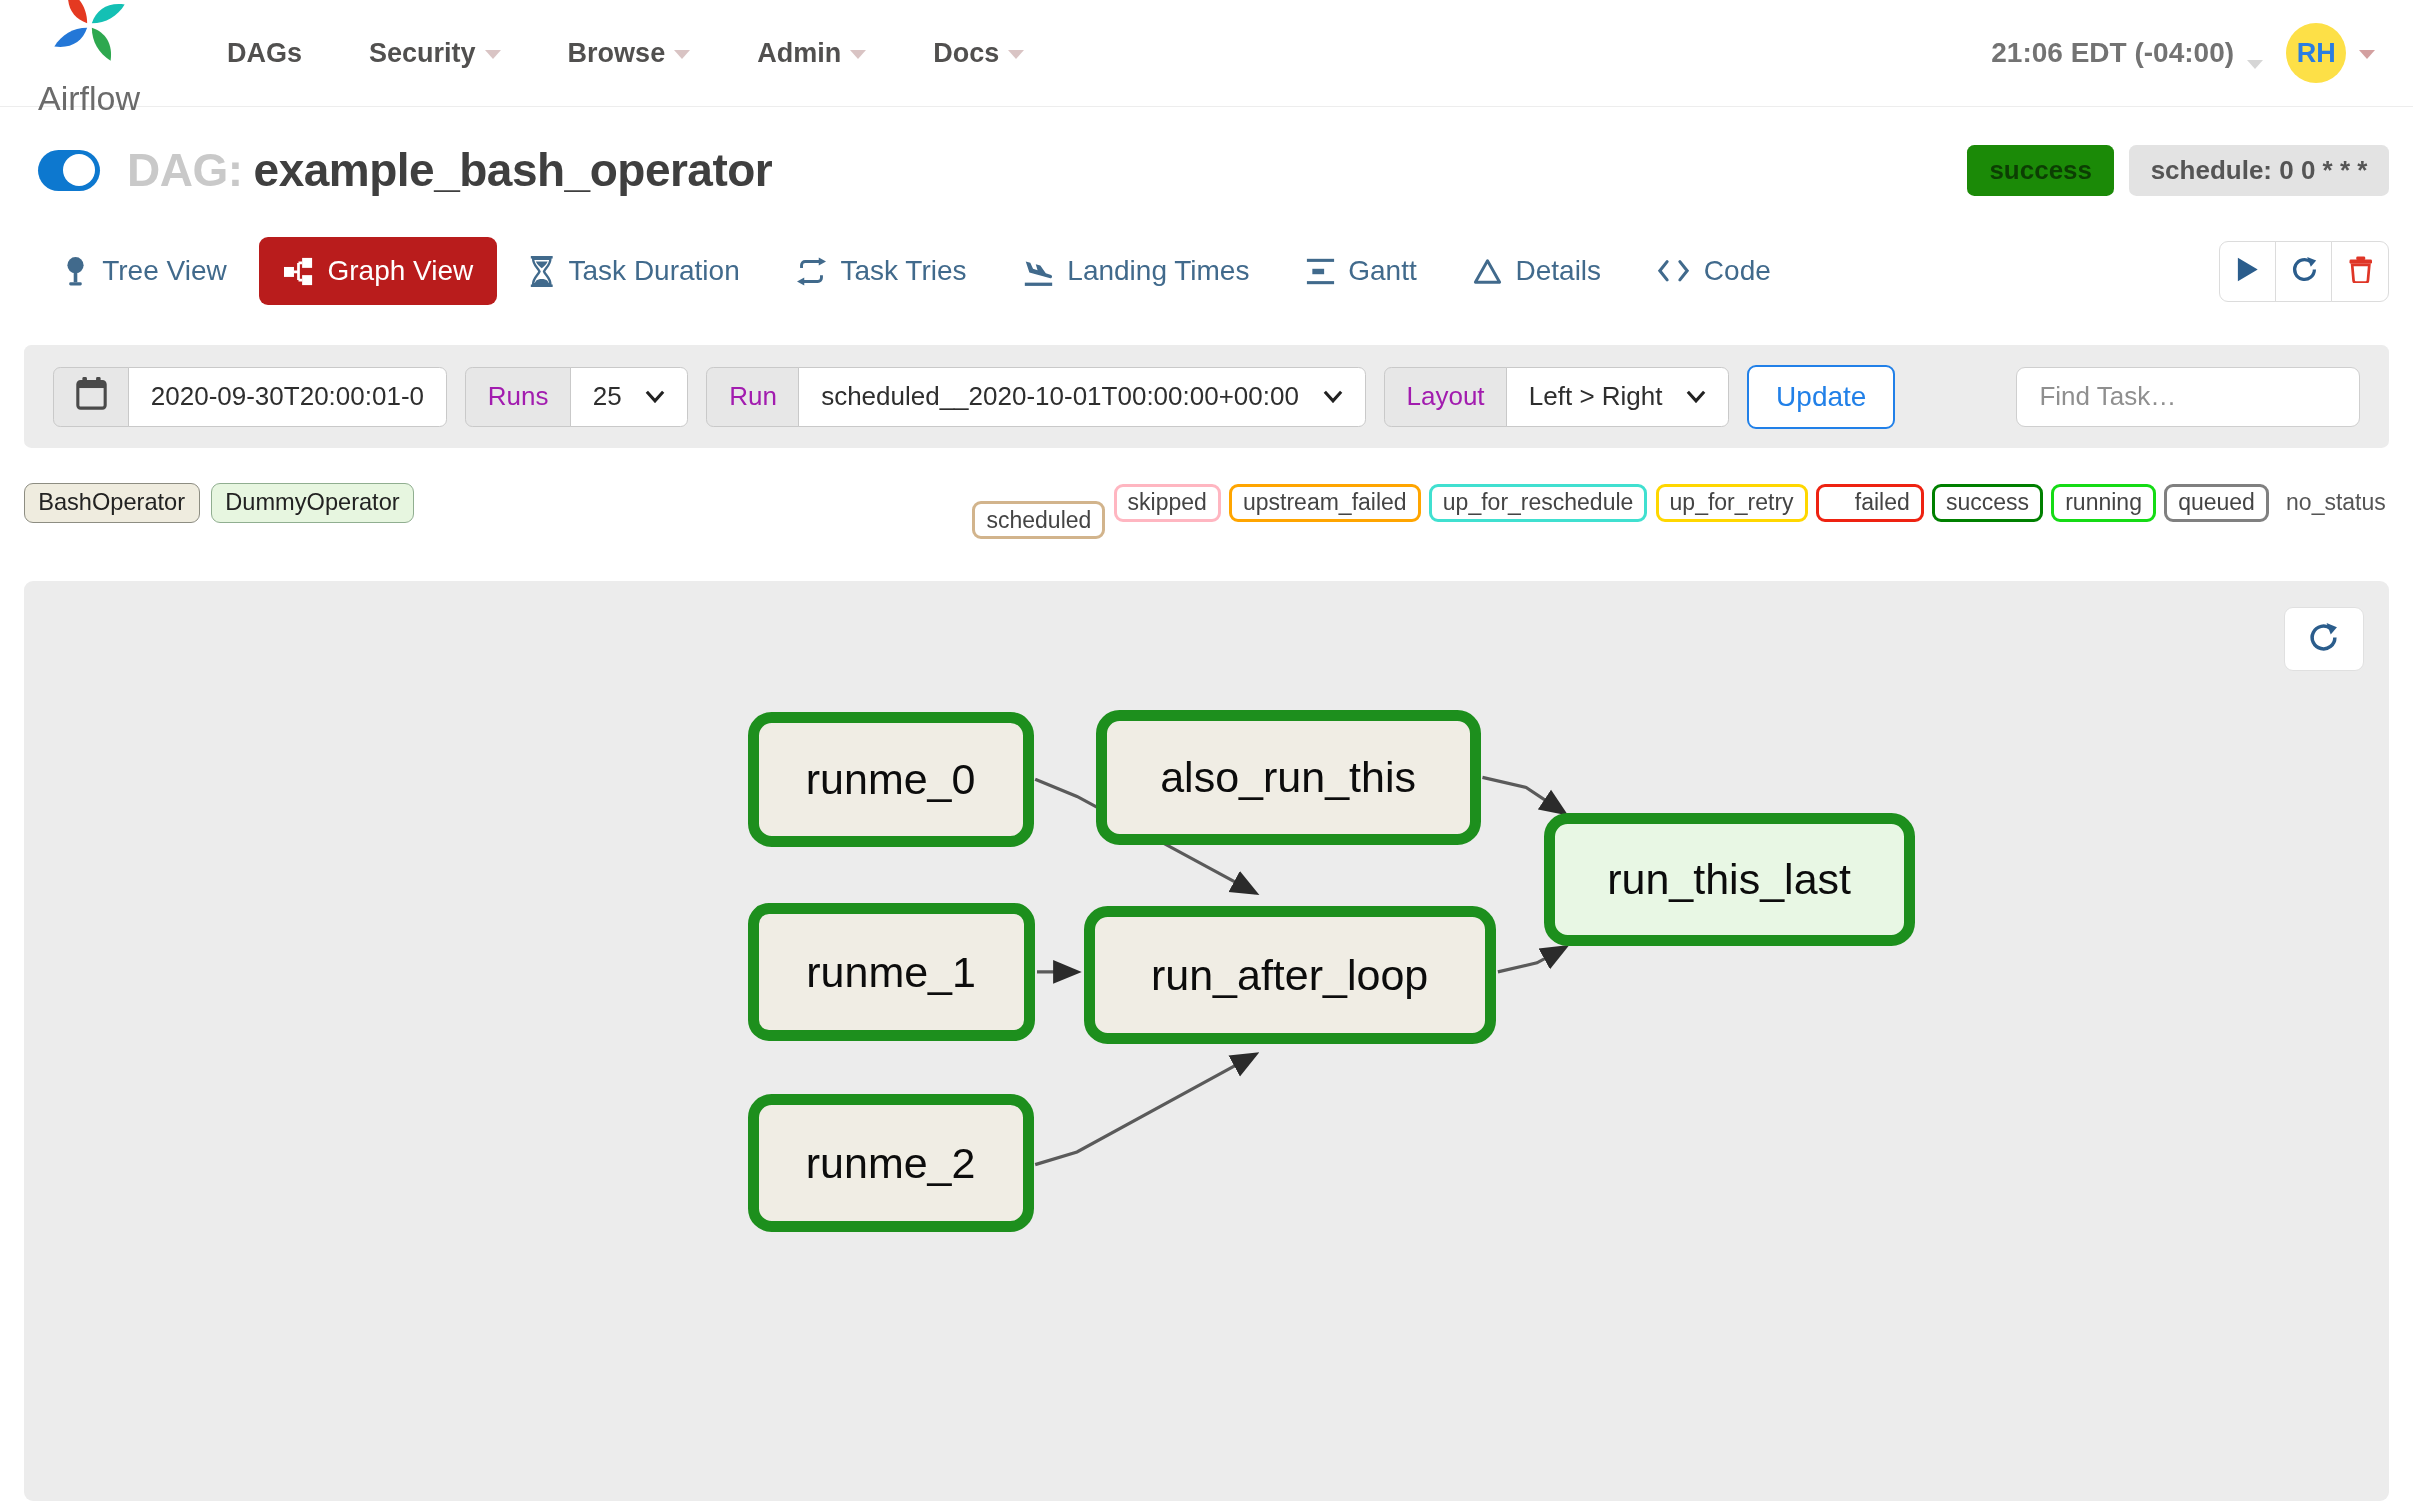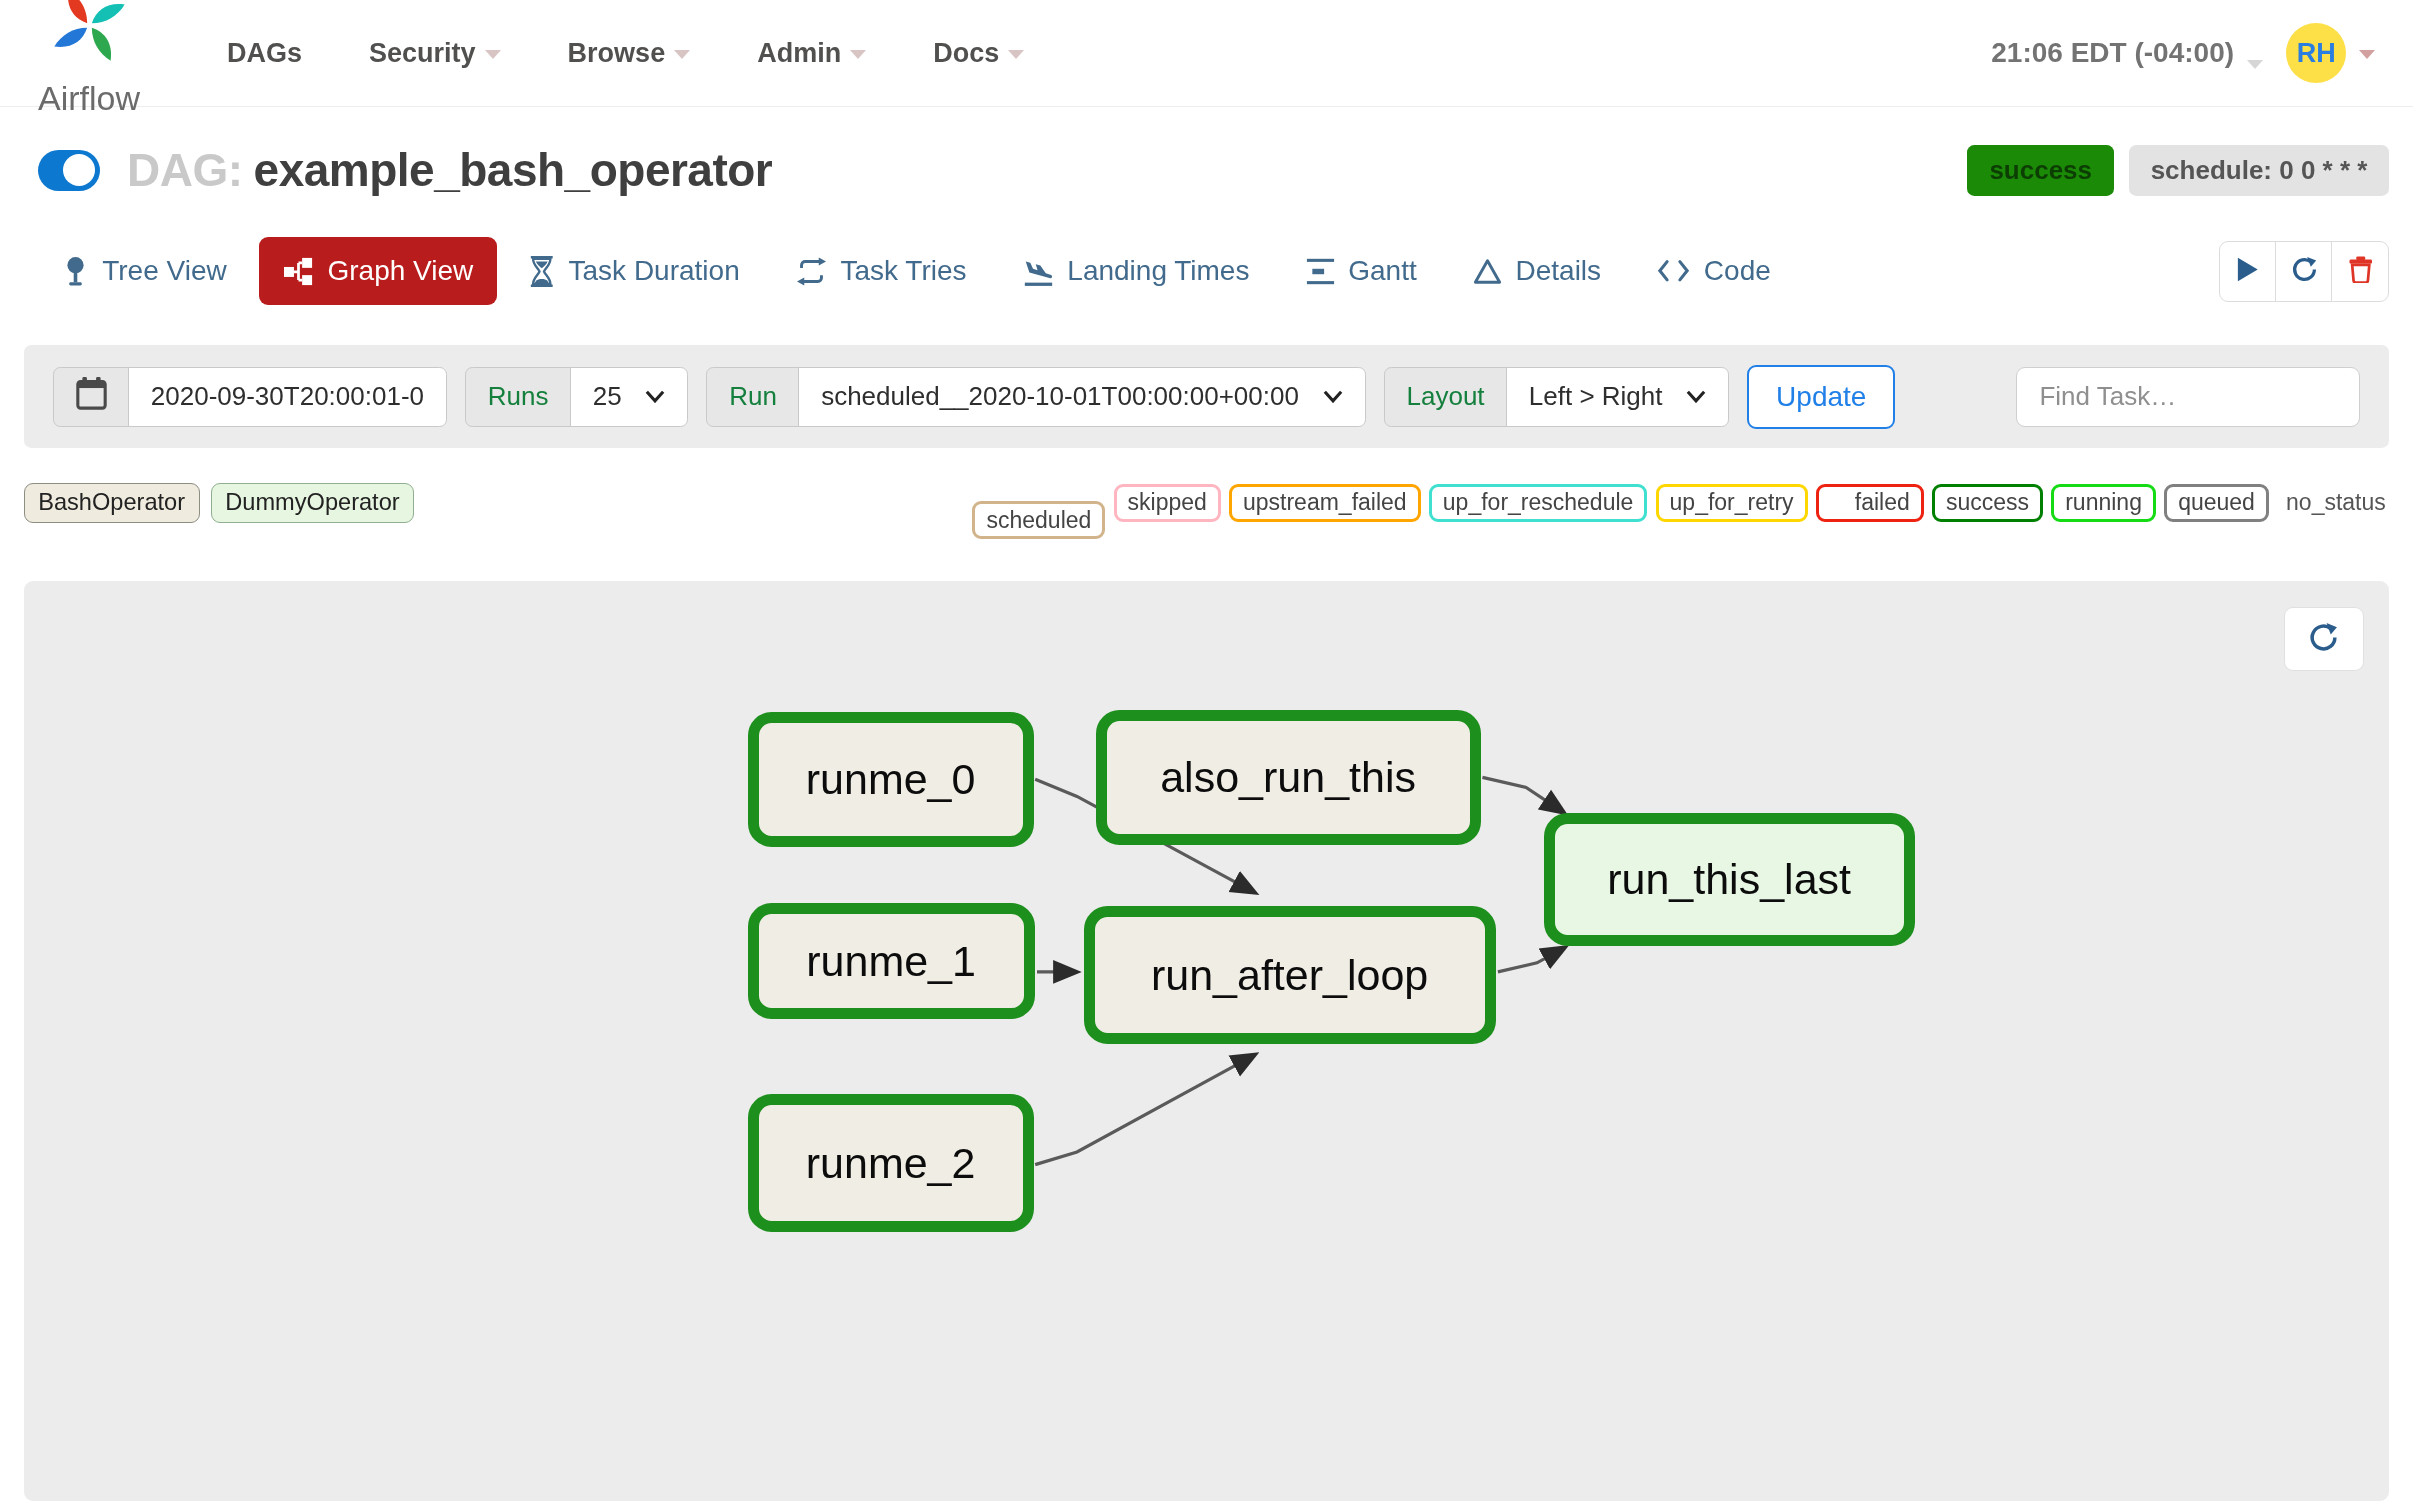--- a/index.html
+++ b/index.html
@@ -62,21 +62,21 @@
     height: 103px;
     background: #ececec;
     border-radius: 7.3px;
     display: flex;
     align-items: center;
     padding: 0 29px;
     gap: 18px;
   }
   .igroup { display: flex; height: 60px; }
   .ig-addon, .ig-field { display: flex; align-items: center; font-size: 26px; border: 1.8px solid #c9c9c9; padding: 0 22px; }
-  .ig-addon { background: #e7e7e7; color: #15803d; }
+  .ig-addon { background: #e7e7e7; color: #a21caf; }
   .ig-field { background: #fff; color: #2e2e2e; }
   .igroup > :first-child { border-radius: 7.3px 0 0 7.3px; }
   .igroup > :last-child { border-radius: 0 7.3px 7.3px 0; }
   .igroup > * + * { margin-left: -1.8px; }
   .ig-field input { border: none; outline: none; font-size: 26px; color: #2e2e2e; width: 273px; background: transparent; font-family: inherit; }
   .sel { gap: 23.6px; cursor: pointer; }
   .chev { width: 20px; height: 13.6px; }
   .btn-update {
     height: 64px; padding: 0 27px; background: #fff; border: 2.7px solid #2180e8;
     color: #2180e8; font-size: 28px; border-radius: 9px; cursor: pointer; font-family: inherit;
@@ -126,21 +126,21 @@
     border: 11px solid #1d8f1d;
     border-radius: 23.6px;
     display: flex; align-items: center; justify-content: center;
     font-size: 43px; color: #0c0c0c; cursor: pointer;
   }
   .node-bash { background: #f0ede4; }
   .node-dummy { background: #e8f7e4; }
   .n-runme_0        { left: 724px;  top: 131px; width: 286px; height: 135px; }
   .n-also_run_this  { left: 1072px; top: 129px; width: 385px; height: 135px; }
   .n-run_this_last  { left: 1520px; top: 232px; width: 371px; height: 133px; }
-  .n-runme_1        { left: 724px;  top: 322px; width: 287px; height: 116px; }
+  .n-runme_1        { left: 724px;  top: 322px; width: 287px; height: 138px; border-radius: 21px; }
   .n-run_after_loop { left: 1060px; top: 325px; width: 412px; height: 138px; }
   .n-runme_2        { left: 724px;  top: 513px; width: 286px; height: 138px; }
 </style>
 </head>
 <body>
 
 <div class="navbar">
   <div class="brand">
     <span>
       <svg width="75" height="75" viewBox="0 0 64 64">

